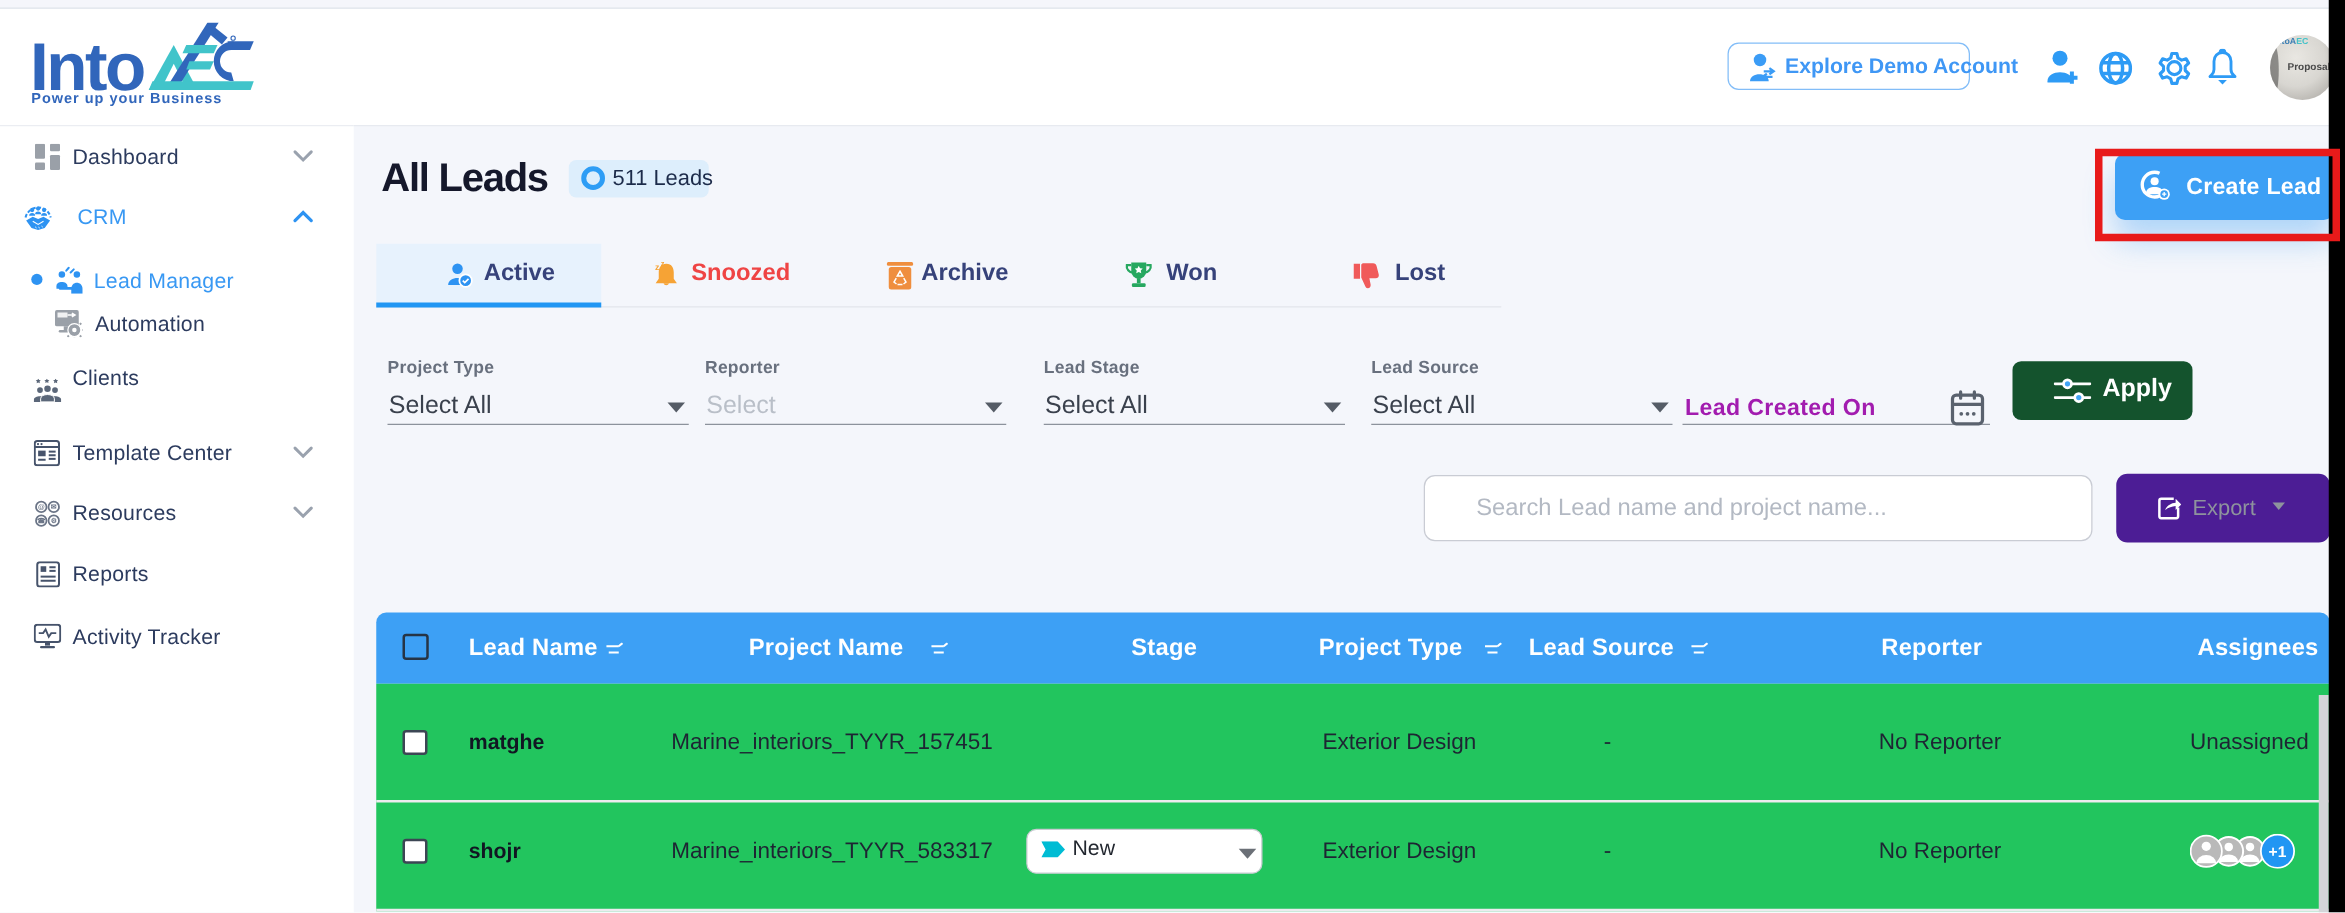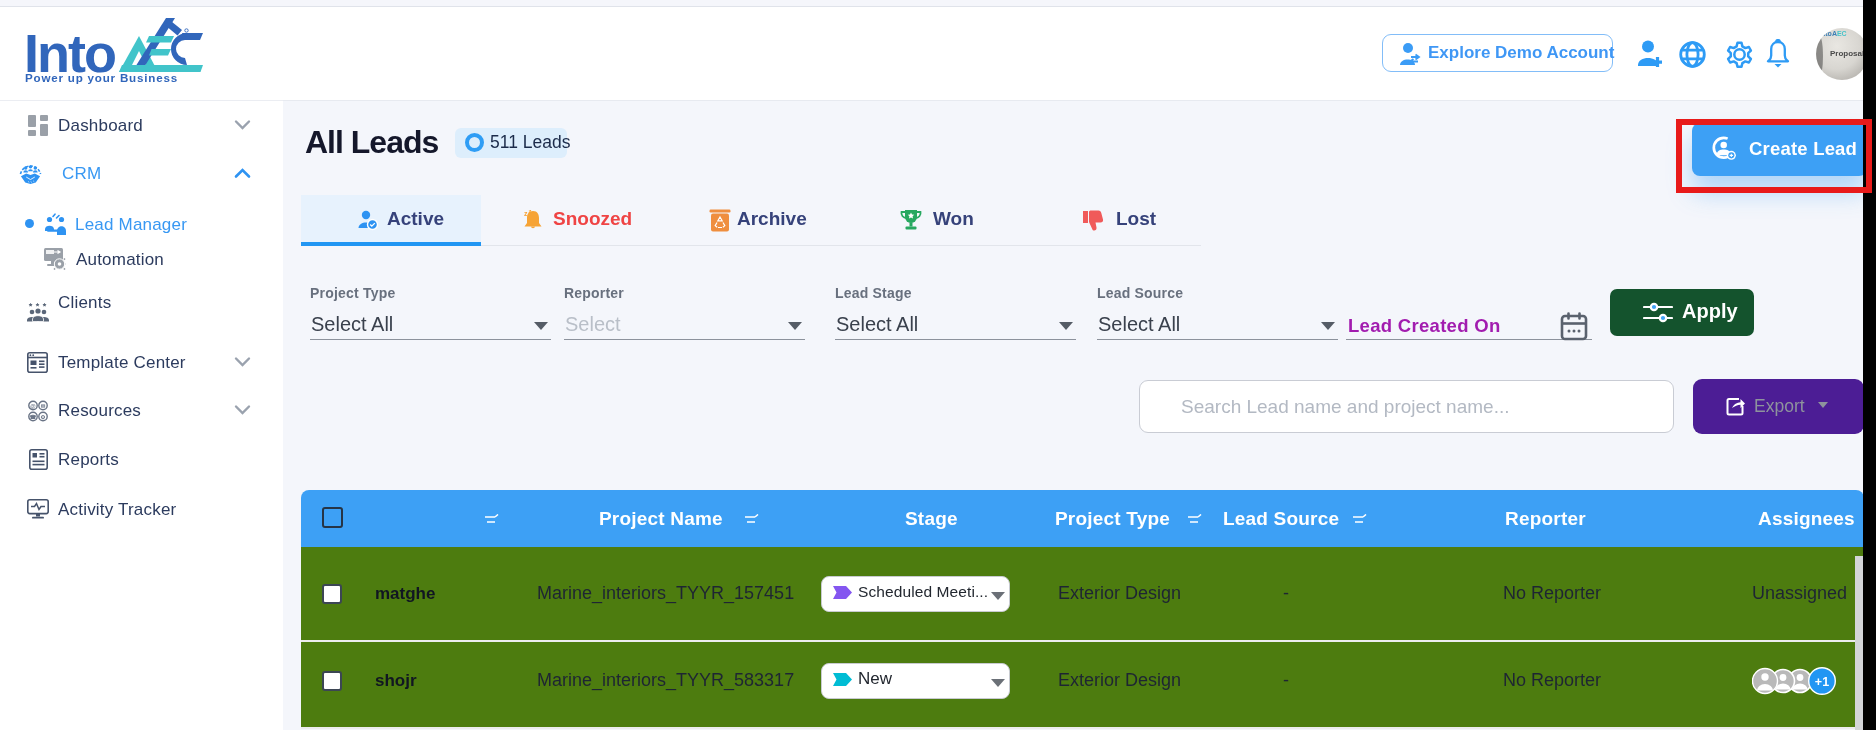--- a/index.html
+++ b/index.html
@@ -22,21 +22,21 @@
   #content { left:283px; top:100px; width:1593px; height:630px; background:#f4f6fb; border-top:1px solid #e7eaf0; }
 
   .flabel { position:absolute; top:15px; font-size:14px; font-weight:700; color:#68707e; letter-spacing:.2px; }
   .fsel { position:absolute; top:30px; height:40px; border-bottom:1px solid #8c929c; }
   .fval { position:absolute; left:1px; top:13px; font-size:20px; color:#3a414d; }
   .fcaret { position:absolute; right:3px; top:22px; width:0; height:0; border-left:7px solid transparent; border-right:7px solid transparent; border-top:8px solid #555c66; }
 
   
   #thead { left:301px; top:490px; width:1563px; height:57px; background:#3da0f5; border-radius:8px 8px 0 0; color:#fff; }
   .hcell { position:absolute; top:0; height:57px; line-height:57px; font-weight:700; font-size:19px; letter-spacing:.2px; }
-  #rows { left:301px; top:547px; width:1563px; height:182px; background:#4d7c0f; }
+  #rows { left:301px; top:547px; width:1563px; height:182px; background:#22c55e; }
   .rcell { position:absolute; font-size:18px; color:#1e2533; }
   .sorti { position:absolute; top:24px; }
   .rcheck { position:absolute; left:21px; width:20px; height:20px; border:2px solid #3c4654; border-radius:3px; background:#fff; }
   .chip { position:absolute; left:520px; width:189px; height:36px; background:#fff; border:1px solid #c8cbd1; border-radius:8px; }
   .ccaret { position:absolute; right:4px; top:15px; width:0; height:0; border-left:7px solid transparent; border-right:7px solid transparent; border-top:8px solid #6b7077; }
 </style>
 </head>
 <body>
 <div class="abs" id="topstrip"></div>
 <div class="abs" id="header"></div>
@@ -53,21 +53,21 @@
   <circle cx="162.5" cy="12.5" r="1.7" fill="none" stroke="#3166bb" stroke-width="0.9"></circle>
   <path d="M125 18 L150 18 L147 24.5 L122 24.5 Z" fill="#41c4ca"></path>
   <path d="M127.5 31 L147 31 L144 37.5 L125 37.5 Z" fill="#41c4ca"></path>
   <path d="M158 15 L179 15 L176 22 L160 22 Z" fill="#3166bb"></path>
   <path d="M163 15 A16 16 0 0 0 163 47 L161 40 A9 9 0 0 1 161 22 Z" fill="#3166bb"></path>
   <path d="M98 47 L179 47 L176.5 54 L95 54 Z" fill="#41c4ca"></path>
   <text x="1" y="64" font-family="Liberation Sans" font-weight="700" font-size="11.6" letter-spacing="0.8" fill="#3166bb">Power up your Business</text>
 </svg>
 </div>
 
-<div class="abs" style="left:1382px; top:34px; width:231px; height:38px; border:1.5px solid #82bdf8; border-radius:9px; background:#fff; white-space:nowrap;">
+<div class="abs" style="left:1382px; top:34px; width:194px; height:38px; border:1.5px solid #82bdf8; border-radius:9px; background:#fff; white-space:nowrap;">
   <svg style="position:absolute; left:13px; top:6px;" width="26" height="26" viewBox="0 0 26 26">
     <circle cx="12" cy="7" r="5" fill="#3b9cf6"></circle>
     <path d="M4 24 C4 16.5 19 16.5 19 24 Z" fill="#3b9cf6"></path>
     <path d="M15 16 h7 M19.5 13.5 L23 16 L19.5 18.5" stroke="#3b9cf6" stroke-width="1.8" fill="none"></path>
     <path d="M22 20.5 h-7 M17.5 18 L14 20.5 L17.5 23" stroke="#3b9cf6" stroke-width="1.8" fill="none"></path>
   </svg>
   <span style="position:absolute; left:45px; top:8px; font-size:17px; font-weight:700; color:#3f97f5;">Explore Demo Account</span>
 </div>
 
 <svg class="abs" style="left:1637px; top:40px;" width="25" height="29" viewBox="0 0 25 29">
@@ -352,20 +352,21 @@
   <svg style="position:absolute; left:33px; top:18px;" width="19" height="19" viewBox="0 0 19 19">
     <path d="M13 2 H3 a1.5 1.5 0 0 0 -1.5 1.5 V16 a1.5 1.5 0 0 0 1.5 1.5 H15 a1.5 1.5 0 0 0 1.5 -1.5 V9" stroke="#fff" stroke-width="2" fill="none"></path>
     <path d="M6 11 C8 7 11 5.5 14.5 5.2 L14.5 2 L19 6.5 L14.5 11 L14.5 7.8 C11.5 8 9 9 6 11 Z" fill="#fff"></path>
   </svg>
   <span style="position:absolute; left:61px; top:17px; font-size:17.5px; color:#8e939d;">Export</span>
   <span style="position:absolute; right:36px; top:23px; width:0; height:0; border-left:5.5px solid transparent; border-right:5.5px solid transparent; border-top:6.5px solid #8e939d;"></span>
 </div>
 
 <div class="abs" id="thead">
   <span style="position:absolute; left:21px; top:17px; width:21px; height:21px; border:2.5px solid #263445; border-radius:3px;"></span>
+  <span class="hcell" style="left:74px;">Lead Name</span>
   <svg class="sorti" style="left:184px;" width="14" height="10" viewBox="0 0 14 10">
       <path d="M0 3 h10 M10 3 l3-2.5 M2 8 h8" stroke="#fff" stroke-width="1.6" fill="none"></path>
     </svg>
   <span class="hcell" style="left:298px;">Project Name</span>
   <svg class="sorti" style="left:444px;" width="14" height="10" viewBox="0 0 14 10">
       <path d="M0 3 h10 M10 3 l3-2.5 M2 8 h8" stroke="#fff" stroke-width="1.6" fill="none"></path>
     </svg>
   <span class="hcell" style="left:604px;">Stage</span>
   <span class="hcell" style="left:754px;">Project Type</span>
   <svg class="sorti" style="left:887px;" width="14" height="10" viewBox="0 0 14 10">
@@ -376,27 +377,20 @@
       <path d="M0 3 h10 M10 3 l3-2.5 M2 8 h8" stroke="#fff" stroke-width="1.6" fill="none"></path>
     </svg>
   <span class="hcell" style="left:1204px;">Reporter</span>
   <span class="hcell" style="left:1457px;">Assignees</span>
 </div>
 <div class="abs" id="rows">
 
   <span class="rcheck" style="top:37px;"></span>
   <span class="rcell" style="left:74px; top:37px; font-weight:700; color:#111622; font-size:17px;">matghe</span>
   <span class="rcell" style="left:236px; top:36px;">Marine_interiors_TYYR_157451</span>
-  <div class="chip" style="top:29px;">
-    <svg style="position:absolute; left:11px; top:9px;" width="20" height="13" viewBox="0 0 20 13">
-        <path d="M0 0 h13 l6 6.5 -6 6.5 h-13 l3.5-6.5 Z" fill="#8456f0"></path>
-      </svg>
-    <span style="position:absolute; left:36px; top:6px; font-size:15.5px; color:#22272f; letter-spacing:.1px;">Scheduled Meeti...</span>
-    <span class="ccaret"></span>
-  </div>
   <span class="rcell" style="left:757px; top:36px;">Exterior Design</span>
   <span class="rcell" style="left:982px; top:36px;">-</span>
   <span class="rcell" style="left:1202px; top:36px;">No Reporter</span>
   <span class="rcell" style="left:1451px; top:36px;">Unassigned</span>
   <div style="position:absolute; left:0; top:93px; width:1563px; height:2px; background:#ececee;"></div>
 
   <span class="rcheck" style="top:124px;"></span>
   <span class="rcell" style="left:74px; top:124px; font-weight:700; color:#111622; font-size:17px;">shojr</span>
   <span class="rcell" style="left:236px; top:123px;">Marine_interiors_TYYR_583317</span>
   <div class="chip" style="top:116px;">

